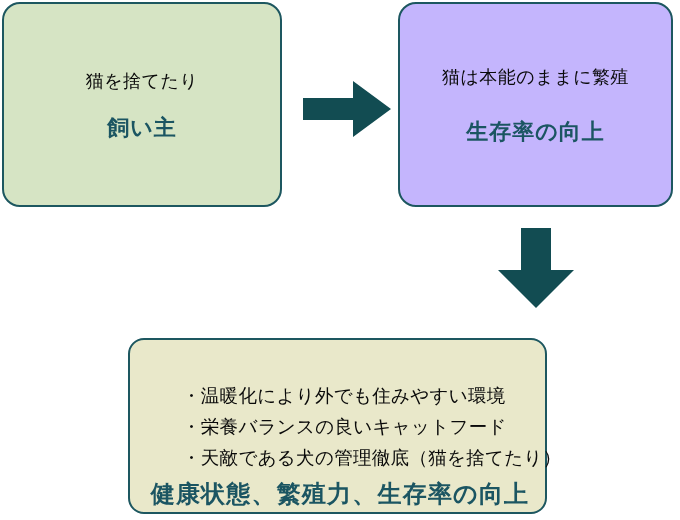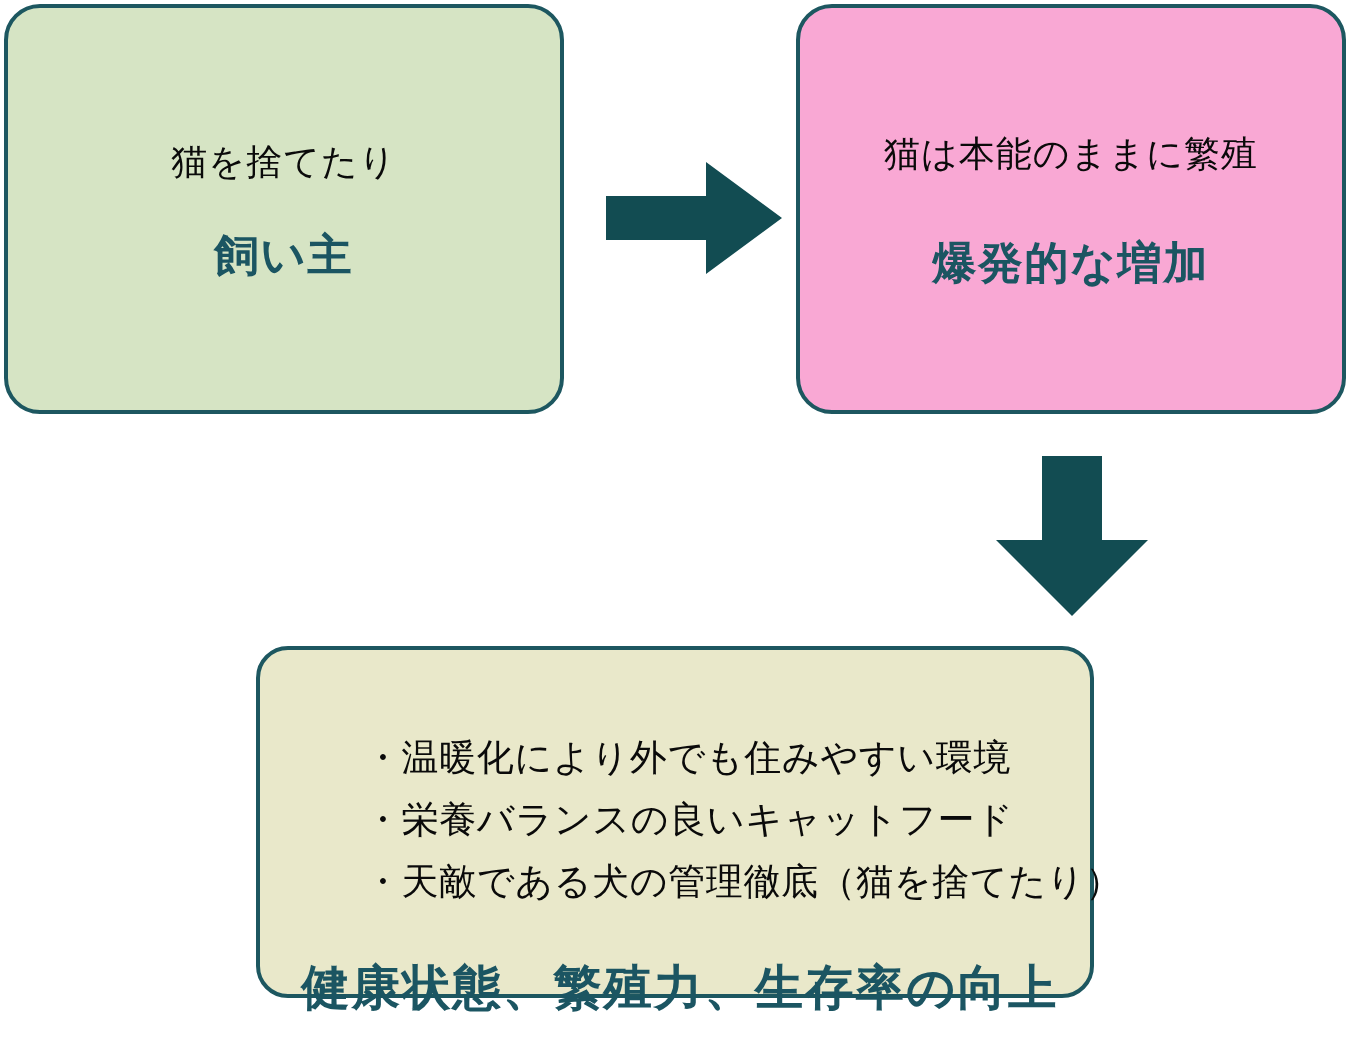--- a/index.html
+++ b/index.html
@@ -39,34 +39,33 @@
     width: 280px;
     height: 205px;
     background: #d6e4c4;
   }
 
   #box-effect {
     left: 398px;
     top: 2px;
     width: 275px;
     height: 205px;
-    background: #f9a8d4;
+    background: #c4b5fd;
   }
 
   #box-factors {
     left: 128px;
-    top: 323px;
+    top: 338px;
     width: 419px;
     height: 176px;
     background: #e9e8ca;
     border-radius: 16px;
     align-items: flex-start;
     justify-content: center;
     padding-left: 52px;
-    font-family: Liberation Serif, serif;
   }
 
   .line-plain {
     color: #0a0a0a;
     font-size: 18px;
     line-height: 28px;
     letter-spacing: 0.5px;
     white-space: nowrap;
   }
 
@@ -143,21 +142,21 @@
   <div class="arrow" id="arrow-right">
     <svg width="88" height="56" viewBox="0 0 88 56" xmlns="http://www.w3.org/2000/svg">
       <polygon points="0,17 50,17 50,0 88,28 50,56 50,39 0,39" fill="#124c52"></polygon>
     </svg>
   </div>
 
   <div class="rbox" id="box-effect">
     <div class="block">
       <div class="line-plain">猫は本能のままに繁殖</div>
       <div class="gap"></div>
-      <div class="line-accent">爆発的な増加</div>
+      <div class="line-accent">生存率の向上</div>
     </div>
   </div>
 
   <div class="arrow" id="arrow-down">
     <svg width="76" height="80" viewBox="0 0 76 80" xmlns="http://www.w3.org/2000/svg">
       <polygon points="23,0 53,0 53,42 76,42 38,80 0,42 23,42" fill="#124c52"></polygon>
     </svg>
   </div>
 
   <div class="rbox" id="box-factors">

